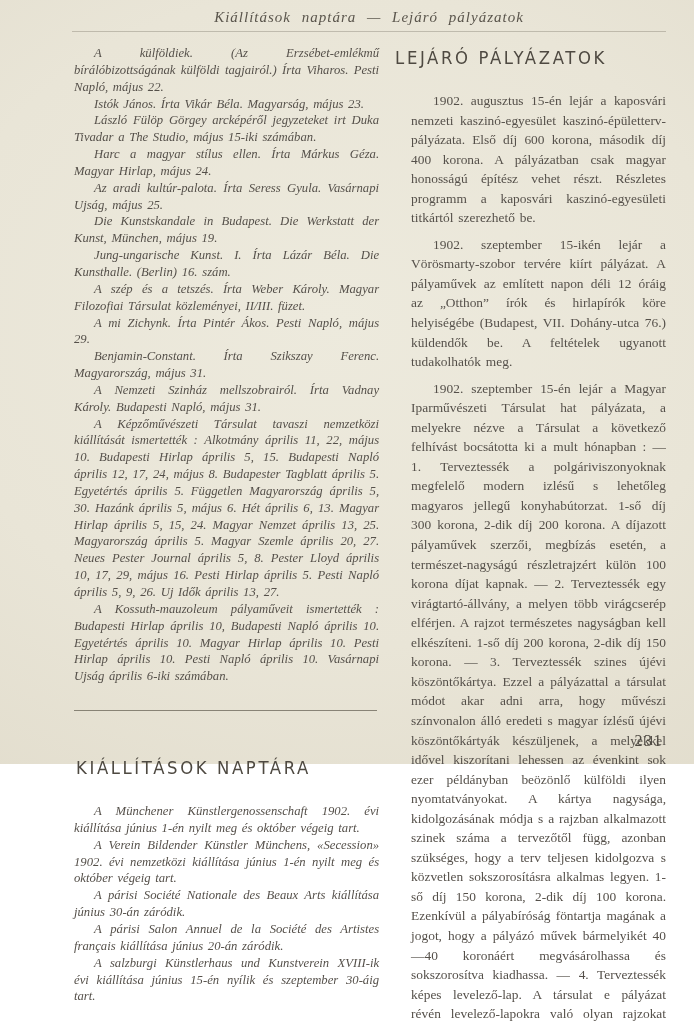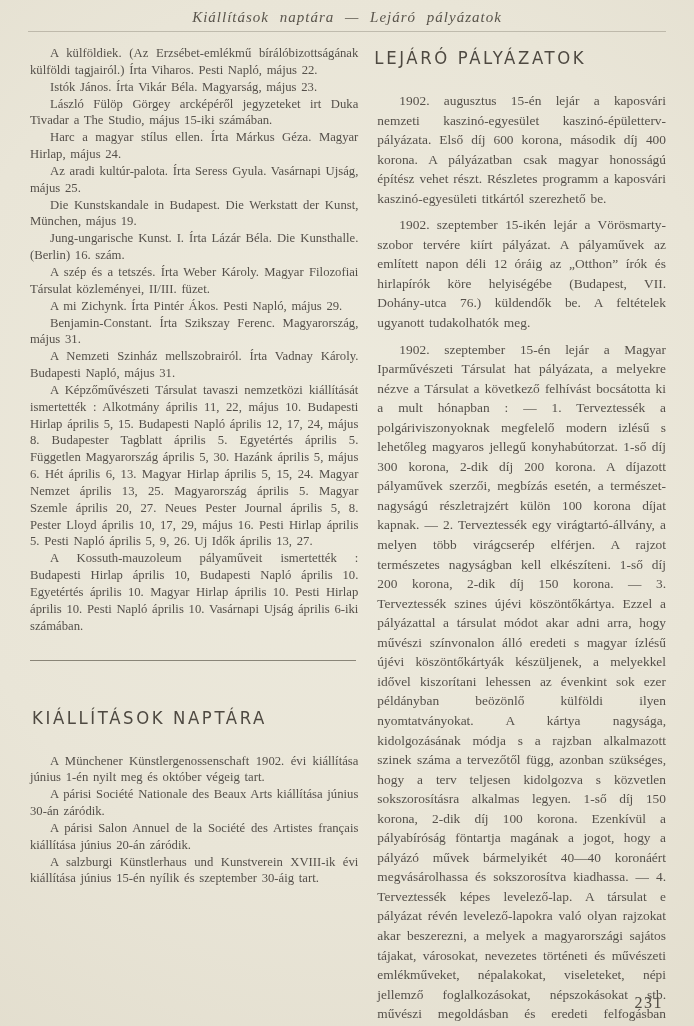--- a/index.html
+++ b/index.html
@@ -2,46 +2,48 @@
 <html lang="hu"><head>
 <meta charset="utf-8">
 <style>
   * { box-sizing: border-box; }
   html,body { margin:0; padding:0; }
   body {
     width:694px; height:1026px; overflow:hidden;
     font-family:"Liberation Serif", serif;
   }
   .page {
-    position:relative; width:694px; height:1026px;
+    position:relative; width:694px; height:764px;
     background:
       radial-gradient(ellipse 120% 90% at 48% 42%, #edeadd 0%, #e9e5d7 48%, #e2ddcd 82%, #d8d2c0 100%);
     color:#55504a;
+    padding-left:44px;
   }
   .running-head {
     padding-top:9px; text-align:center;
     font-style:italic; font-size:15px; letter-spacing:1px; word-spacing:6px;
     color:#5a554c;
   }
   .head-rule {
     margin:5px 28px 0 28px; height:0;
     border-top:1px solid rgba(95,88,75,0.30);
   }
   .columns {
     display:flex; padding:13px 28px 0 30px; gap:15px;
   }
   .col-left { width:331px; }
   .col-right { width:295px; }
   .col-left p {
     margin:0; font-size:12.7px; line-height:16.85px;
     text-align:justify; text-indent:20px; hyphens:auto;
     word-spacing:1.5px;
+    font-style:italic;
   }
   .col-right p {
-    margin:0 0 7px 4px; font-size:13.4px; line-height:19.55px;
+    margin:0 0 7px 17px; font-size:13.4px; line-height:19.55px;
     text-align:justify; text-indent:22px; hyphens:auto;
     word-spacing:1.5px;
   }
   .section-divider {
     margin:25px 2px 0 0; height:0;
     border-top:1.6px solid rgba(78,72,60,0.62);
   }
   .section-title {
     font-family:"DejaVu Sans", sans-serif;
     font-size:16.5px; font-weight:500; letter-spacing:2.6px;
@@ -78,20 +80,21 @@
       <p>Benjamin-Constant. Írta Szikszay Ferenc. Magyarország, május 31.</p>
       <p>A Nemzeti Szinház mellszobrairól. Írta Vadnay Károly. Budapesti Napló, május 31.</p>
       <p>A Képzőművészeti Társulat tavaszi nemzetközi kiállítását ismertették : Alkotmány április 11, 22, május 10. Budapesti Hirlap április 5, 15. Budapesti Napló április 12, 17, 24, május 8. Budapester Tagblatt április 5. Egyetértés április 5. Független Magyarország április 5, 30. Hazánk április 5, május 6. Hét április 6, 13. Magyar Hirlap április 5, 15, 24. Magyar Nemzet április 13, 25. Magyarország április 5. Magyar Szemle április 20, 27. Neues Pester Journal április 5, 8. Pester Lloyd április 10, 17, 29, május 16. Pesti Hirlap április 5. Pesti Napló április 5, 9, 26. Uj Idők április 13, 27.</p>
       <p>A Kossuth-mauzoleum pályaműveit ismertették : Budapesti Hirlap április 10, Budapesti Napló április 10. Egyetértés április 10. Magyar Hirlap április 10. Pesti Hirlap április 10. Pesti Napló április 10. Vasárnapi Ujság április 6-iki számában.</p>
 
       <div class="section-divider"></div>
 
       <div class="section-title title-kiallitasok">KIÁLLÍTÁSOK NAPTÁRA</div>
 
       <p>A Münchener Künstlergenossenschaft 1902. évi kiállítása június 1-én nyilt meg és október végeig tart.</p>
+      <p>A Verein Bildender Künstler Münchens, «Secession» 1902. évi nemzetközi kiállítása június 1-én nyilt meg és október végeig tart.</p>
       <p>A párisi Société Nationale des Beaux Arts kiállítása június 30-án záródik.</p>
       <p>A párisi Salon Annuel de la Société des Artistes français kiállítása június 20-án záródik.</p>
       <p>A salzburgi Künstlerhaus und Kunstverein XVIII-ik évi kiállítása június 15-én nyílik és szeptember 30-áig tart.</p>
     </div>
 
     <div class="col-right">
       <div class="section-title title-lejaro">LEJÁRÓ PÁLYÁZATOK</div>
 
       <p>1902. augusztus 15-én lejár a kaposvári nemzeti kaszinó-egyesület kaszinó-épületterv-pályázata. Első díj 600 korona, második díj 400 korona. A pályázatban csak magyar honosságú építész vehet részt. Részletes programm a kaposvári kaszinó-egyesületi titkártól szerezhető be.</p>
       <p>1902. szeptember 15-ikén lejár a Vörösmarty-szobor tervére kiírt pályázat. A pályaművek az említett napon déli 12 óráig az „Otthon” írók és hirlapírók köre helyiségébe (Budapest, VII. Dohány-utca 76.) küldendők be. A feltételek ugyanott tudakolhatók meg.</p>

